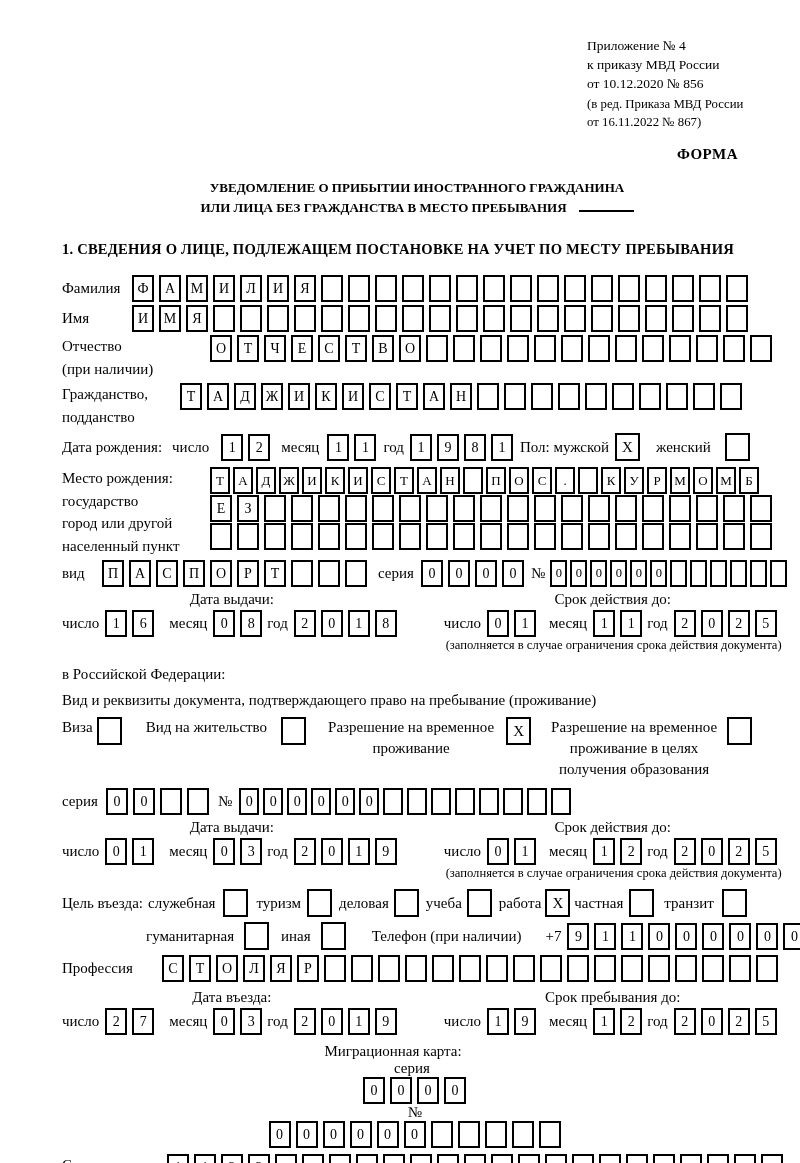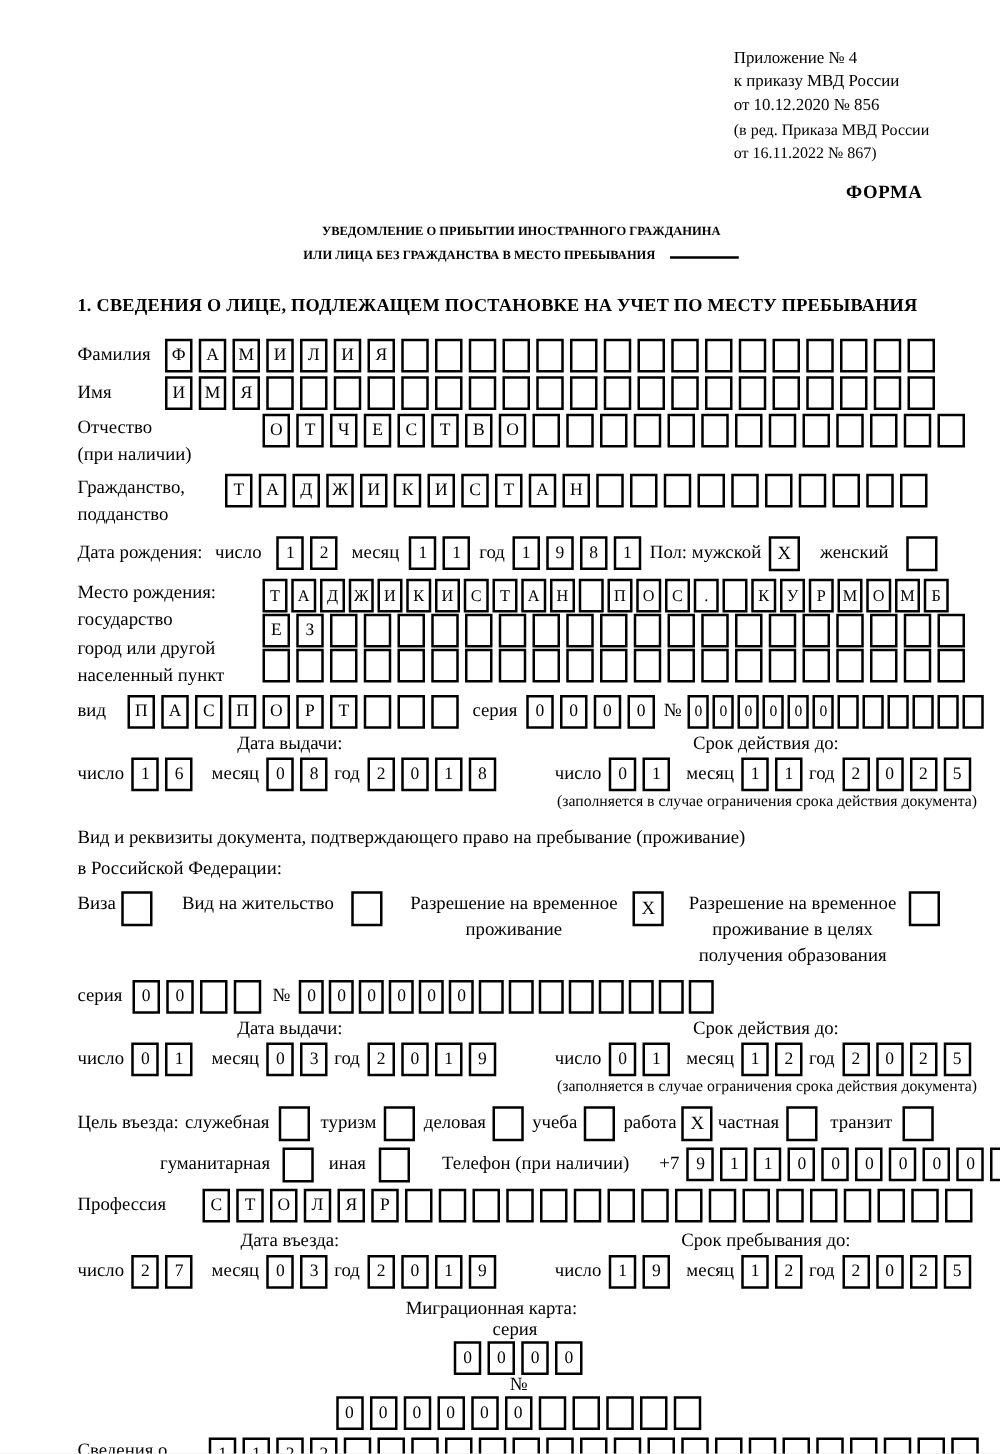--- a/index.html
+++ b/index.html
@@ -8,21 +8,21 @@
     width:800px; height:1163px; margin:0 auto; background:#ffffff; color:#000;
     font-family:Liberation Serif, serif;
     font-size:15px; position:relative; overflow:hidden;
     padding:36px 28px 10px 62px;
   }
   
   .hdr { margin-left:525px; line-height:1.42; font-size:13.5px; }
   .hdr .sub { font-size:12.8px; margin-top:3px; line-height:1.38; }
   .forma { text-align:right; font-weight:bold; margin:14px 34px 0 0; font-size:15px; letter-spacing:.5px; }
   
-  .title { text-align:center; font-weight:bold; font-size:10px; line-height:1.45; margin-top:16px; }
+  .title { text-align:center; font-weight:bold; font-size:13px; line-height:1.45; margin-top:16px; }
   .title .uline { display:inline-block; width:55px; border-bottom:2px solid #000; margin-left:12px; height:14px; }
   .sec1 { font-weight:bold; font-size:14.6px; margin-top:24px; letter-spacing:.2px; }
   .body { margin-top:17px; }
   
   .cells { display:flex; }
   .cell {
     width:22px; height:27px; border:2px solid #000; margin-right:5px;
     text-align:center; font-size:14px; line-height:23px; flex:0 0 auto;
   }
   .tight  .cell { width:20px; margin-right:3px; font-size:13px; }
@@ -388,22 +388,22 @@
               <span class="cell">0</span>
               <span class="cell">2</span>
               <span class="cell">5</span>
             </span>
         </div>
         <div class="cap">(заполняется в случае ограничения срока действия документа)</div>
       </div>
     </div>
 
     <div class="intro">
+      <div>в Российской Федерации:</div>
       <div>Вид и реквизиты документа, подтверждающего право на пребывание (проживание)</div>
-      <div>в Российской Федерации:</div>
     </div>
 
     <div class="optrow">
       <div class="opt">
         <span class="mt2">Виза</span>
         <span class="cb" style="margin-left:4px;"></span>
       </div>
       <div class="opt" style="margin-left:24px;">
         <span class="mt2">Вид на жительство</span>
         <span class="cb" style="margin-left:14px;"></span>
@@ -512,21 +512,21 @@
       <span class="cb"></span>
       <span class="lbl" style="margin:0 4px 0 7px;">работа</span>
       <span class="cb">X</span>
       <span class="lbl" style="margin:0 6px 0 4px;">частная</span>
       <span class="cb"></span>
       <span class="lbl" style="margin:0 8px 0 10px;">транзит</span>
       <span class="cb"></span>
     </div>
 
     <div class="row" style="margin-top:5px;">
-      <span class="lbl" style="margin-left:66px; margin-right:10px;">гуманитарная</span>
+      <span class="lbl" style="margin-left:84px; margin-right:10px;">гуманитарная</span>
       <span class="cb"></span>
       <span class="lbl" style="margin:0 10px 0 12px;">иная</span>
       <span class="cb"></span>
       <span class="lbl" style="margin-left:26px;">Телефон (при наличии)</span>
       <span class="lbl" style="margin:0 6px 0 24px;">+7</span>
       <span class="cells">
           <span class="cell">9</span>
           <span class="cell">1</span>
           <span class="cell">1</span>
           <span class="cell">0</span>

